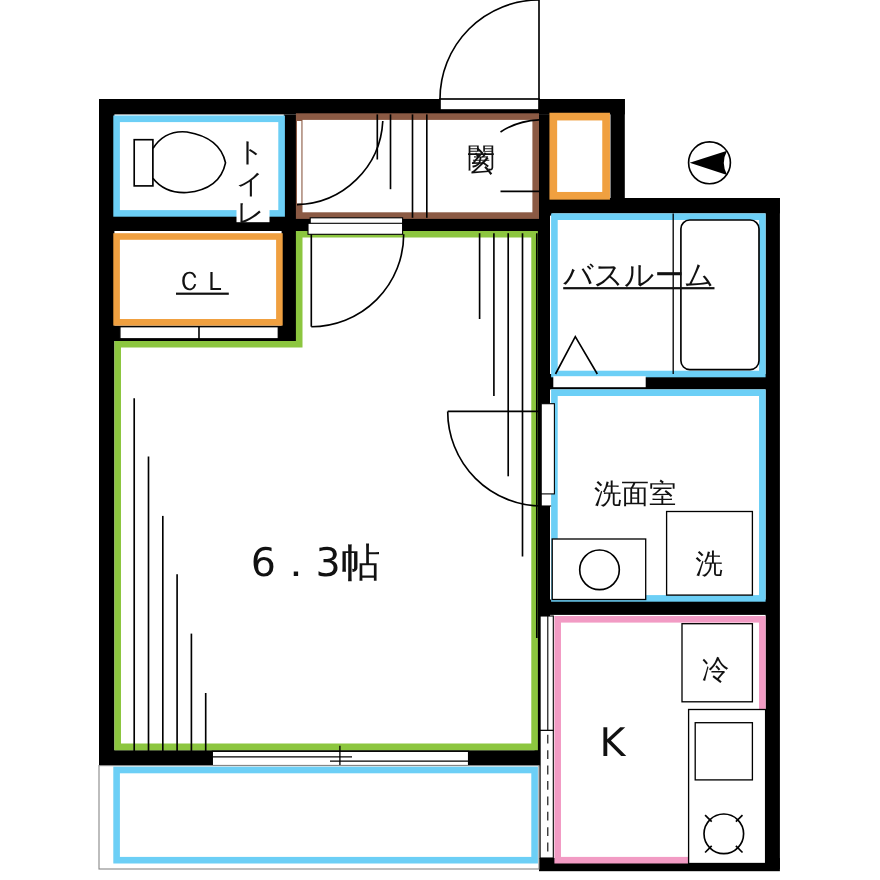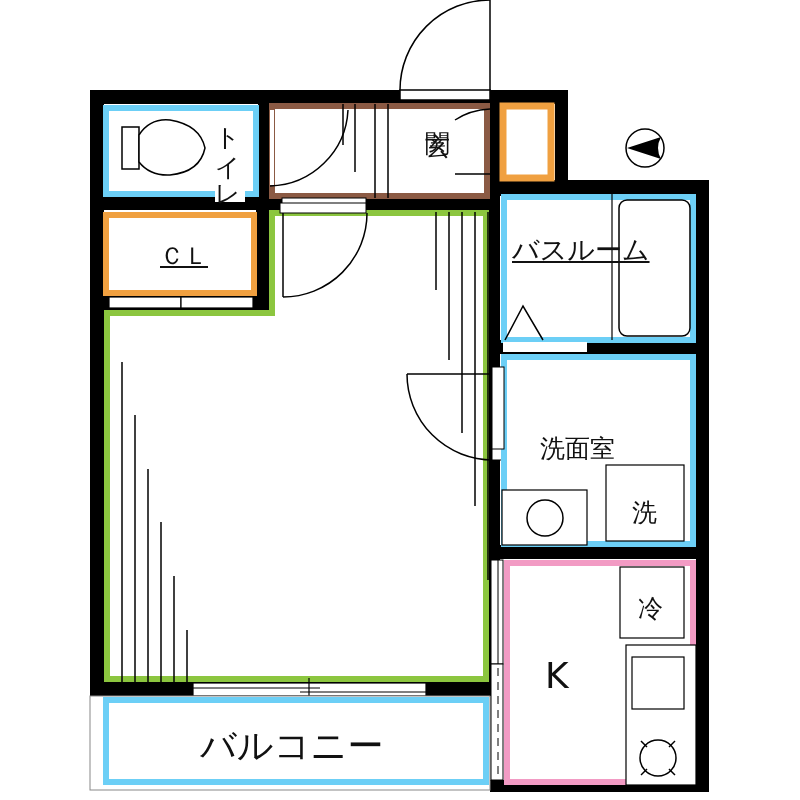--- a/index.html
+++ b/index.html
@@ -157,22 +157,22 @@
     <line x1="498" y1="668" x2="498" y2="776" stroke="#000" stroke-width="1" stroke-dasharray="8,6"></line>
   </g>
 
   <g>
     <circle cx="645" cy="148" r="19" fill="#fff" stroke="#000" stroke-width="1.5"></circle>
     <path d="M 627 148 L 661 137 Q 655 148 661 159 Z" fill="#000"></path>
   </g>
 </svg>
 
   
+  <div class="lbl room-label-main" style="left:228px; top:488px;">6．3帖</div>
   <div class="lbl room-label-sm vert" style="left:214px; top:110px; line-height:26px;">トイレ</div>
   <div class="lbl room-label-sm vert" style="left:424px; top:112px; line-height:26px;">玄関</div>
   <div class="lbl room-label" style="left:160px; top:240px; font-size:24px;">ＣＬ</div>
   <div class="lbl room-label" style="left:512px; top:232px;">バスルーム</div>
   <div class="lbl room-label-sm" style="left:540px; top:432px;">洗面室</div>
   <div class="lbl room-label-sm" style="left:632px; top:496px;">洗</div>
   <div class="lbl room-label-sm" style="left:638px; top:592px;">冷</div>
   <div class="lbl room-label-main" style="left:545px; top:655px;">K</div>
-  <div class="lbl room-label-main" style="left:200px; top:722px;">バルコニー</div>
 </div>
 
 </body></html>

